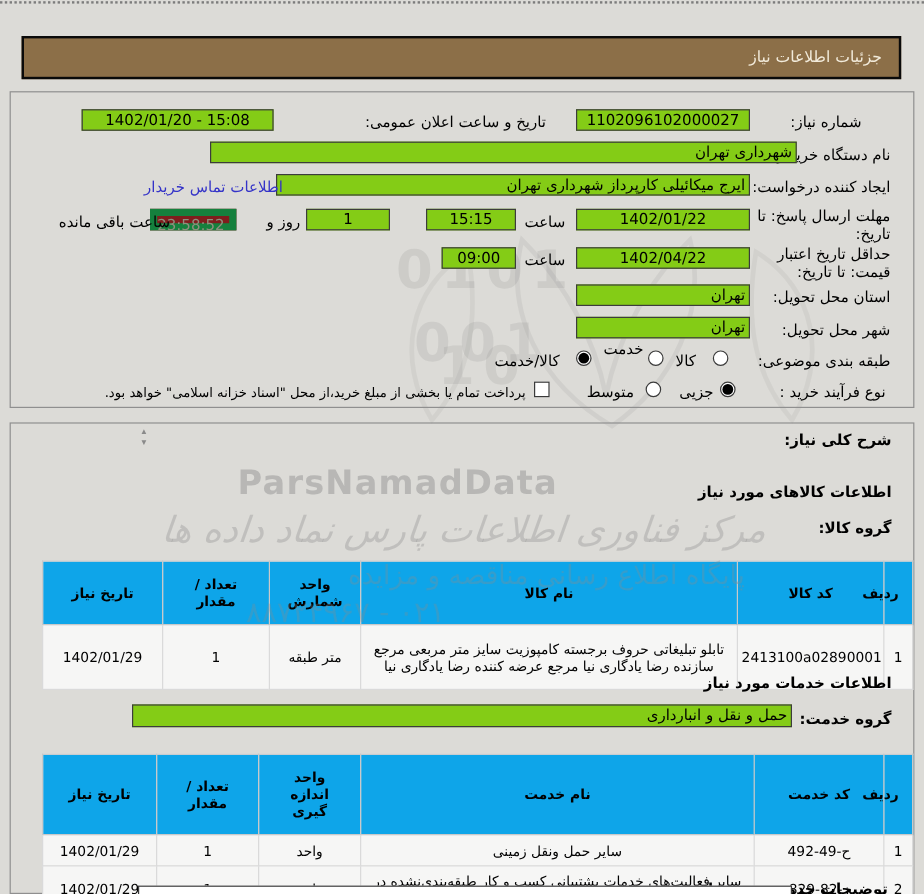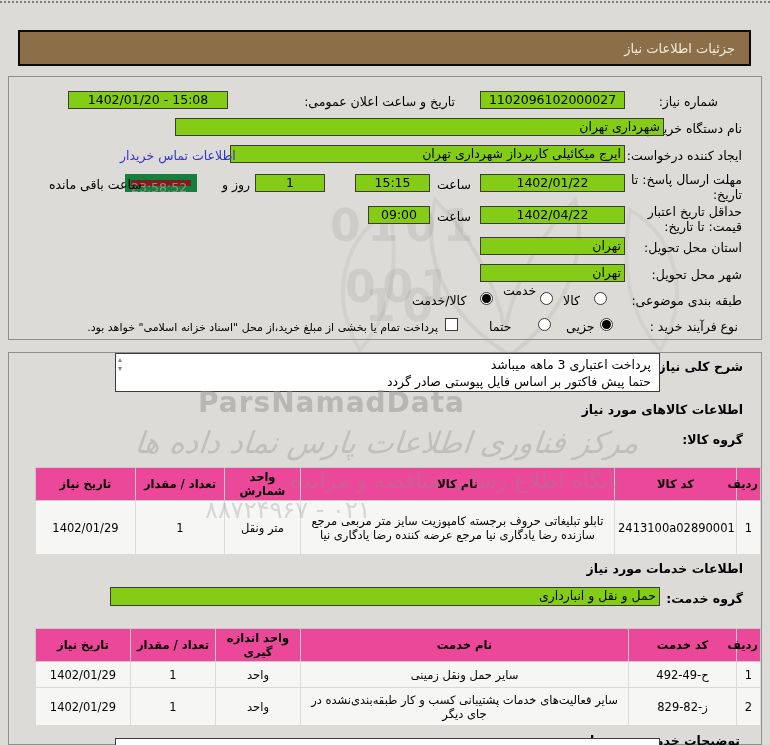--- a/index.html
+++ b/index.html
@@ -22,22 +22,22 @@
   .radio.sel::after{content:"";position:absolute;left:1px;top:1px;width:9px;height:9px;
          border-radius:50%;background:#000;}
   .checkbox{position:absolute;width:13px;height:13px;background:#fff;border:1px solid #3a3a3a;
          box-sizing:border-box;}
   .link{position:absolute;font-size:12.5px;color:#3433C8;white-space:nowrap;cursor:pointer;}
   .ta{position:absolute;background:#fff;border:1px solid #3c3c3c;box-sizing:border-box;
       font-size:12.5px;line-height:17px;text-align:right;padding:2px 8px 2px 14px;}
   .scrollhint{position:absolute;font-size:8px;color:#8a8a8a;}
   table.grid{position:absolute;border-collapse:collapse;direction:rtl;table-layout:fixed;
       border:1px solid #979797;background:#EFEFEF;}
-  table.grid th{background:#ec4899;font-weight:bold;font-size:11.5px;border:1px solid #C9C9C9;
-      padding:2px;color:#000;}
+  table.grid th{background:#0ea5e9;font-weight:bold;font-size:11.5px;border:1px solid #C9C9C9;
+      padding:12px;color:#000;}
   table.grid td{background:#F6F6F5;font-size:11.5px;border:1px solid #DADADA;text-align:center;
       padding:2px 3px;color:#000;}
   .wm{position:absolute;pointer-events:none;white-space:nowrap;}
   .rem{position:absolute;background:#7f1d1d;border:6px solid #15803d;box-sizing:border-box;
        color:#8F8F7E;font-size:12.5px;line-height:16px;text-align:left;}
   svg.deco{position:absolute;pointer-events:none;}
 </style>
 </head>
 <body>
 
@@ -97,31 +97,27 @@
   <div class="lbl" style="left:563px;top:293px;">کالا</div>
   <span class="radio" style="left:540px;top:292px;"></span>
   <div class="lbl" style="left:503px;top:283px;">خدمت</div>
   <span class="radio sel" style="left:480px;top:292px;"></span>
   <div class="lbl" style="left:412px;top:293px;">کالا/خدمت</div>
 
   <div class="lbl" style="right:32px;top:319px;">نوع فرآیند خرید :</div>
   <span class="radio sel" style="left:600px;top:318px;"></span>
   <div class="lbl" style="left:566px;top:319px;">جزیی</div>
   <span class="radio" style="left:538px;top:318px;"></span>
-  <div class="lbl" style="left:489px;top:319px;">حتما</div>
+  <div class="lbl" style="left:489px;top:319px;">متوسط</div>
   <span class="checkbox" style="left:445px;top:318px;"></span>
   <div class="lbl" style="right:332px;top:320px;font-size:11px;">پرداخت تمام یا بخشی از مبلغ خرید،از محل "اسناد خزانه اسلامی" خواهد بود.</div>
 
   <div class="panel" style="left:8px;top:352px;width:754px;height:393px;"></div>
 
   <div class="lbl bold" style="right:27px;top:359px;">شرح کلی نیاز:</div>
-  <div class="ta" style="left:115px;top:353px;width:545px;height:39px;">
-    <div>پرداخت اعتباری 3 ماهه میباشد</div>
-    <div>حتما پیش فاکتور بر اساس فایل پیوستی صادر  گردد</div>
-  </div>
   <span class="scrollhint" style="left:118px;top:355px;">▴<br>▾</span>
 
   <div class="lbl bold" style="right:27px;top:402px;">اطلاعات کالاهای مورد نیاز</div>
   <div class="lbl bold" style="right:27px;top:432px;">گروه کالا:</div>
 
   <table class="grid" style="left:35px;top:467px;width:725px;">
     <colgroup>
       <col style="width:24px">
         <col style="width:122px">
         <col style="width:314px">
@@ -135,21 +131,21 @@
       <th>کد کالا</th>
       <th>نام کالا</th>
       <th>واحد شمارش</th>
       <th>تعداد / مقدار</th>
       <th>تاریخ نیاز</th>
     </tr>
     <tr style="height:54px;">
       <td>1</td>
       <td style="direction:ltr;">2413100a02890001</td>
       <td>تابلو تبلیغاتی حروف برجسته کامپوزیت سایز متر مربعی مرجع سازنده رضا یادگاری نیا مرجع عرضه کننده رضا یادگاری نیا</td>
-      <td>متر ونقل</td>
+      <td>متر طبقه</td>
       <td>1</td>
       <td style="direction:ltr;">1402/01/29</td>
     </tr>
   </tbody>
     </table>
 
   <div class="lbl bold" style="right:27px;top:561px;">اطلاعات خدمات مورد نیاز</div>
   <div class="lbl bold" style="right:27px;top:591px;">گروه خدمت:</div>
   <div class="tb" style="left:110px;top:587px;width:550px;height:19px;">حمل و نقل و انبارداری</div>
 

